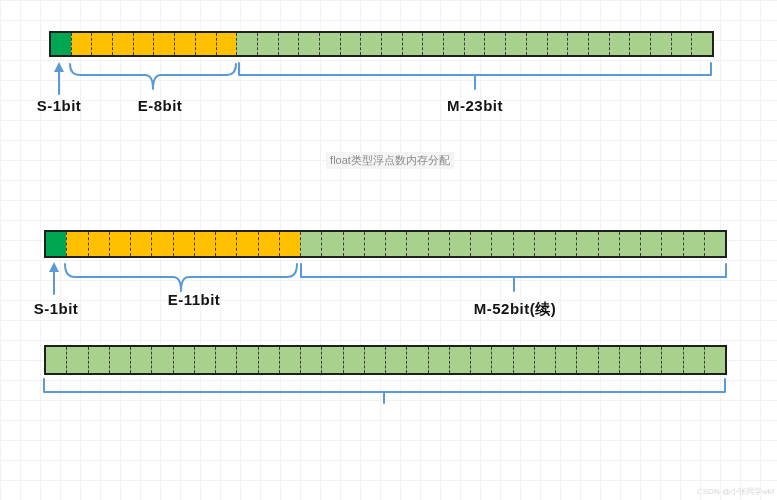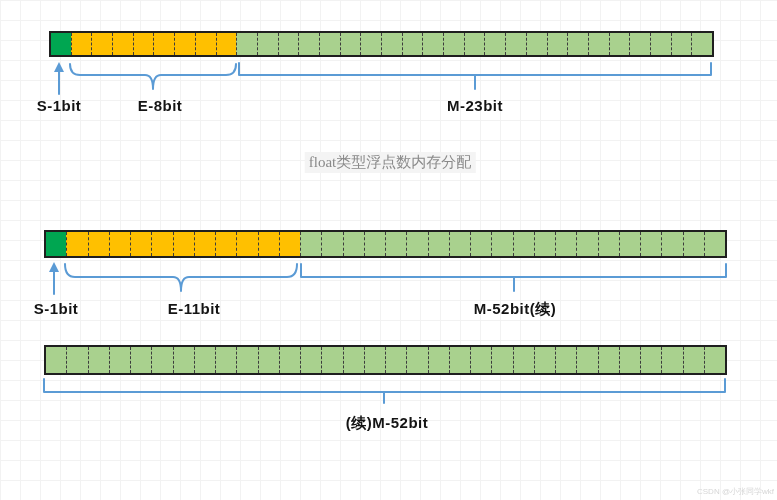--- a/index.html
+++ b/index.html
@@ -29,26 +29,25 @@
     transform:translateX(-50%);
     font-size:15px;
     font-weight:700;
     color:#141414;
     white-space:nowrap;
     letter-spacing:0.5px;
   }
   .diagram-title{
     position:absolute;
     transform:translateX(-50%);
-    font-size:15px;
+    font-size:11px;
     color:#8a8a8a;
     background:#f4f4f4;
     padding:1px 4px;
     white-space:nowrap;
-    font-family:Liberation Serif, serif;
   }
   .watermark{
     position:absolute;
     right:3px;
     bottom:3px;
     font-size:8px;
     color:#d6d6d6;
     white-space:nowrap;
   }
 </style>
@@ -79,24 +78,23 @@
       <polygon points="54,262 49,272 59,272"></polygon>
     </g>
   </svg>
 
   <div class="bit-label" style="left:59px;top:97px">S-1bit</div>
   <div class="bit-label" style="left:160px;top:97px">E-8bit</div>
   <div class="bit-label" style="left:475px;top:97px">M-23bit</div>
   <div class="diagram-title" style="left:390px;top:152px">float类型浮点数内存分配</div>
 
   <div class="bit-label" style="left:56px;top:300px">S-1bit</div>
-  <div class="bit-label" style="left:194px;top:300px">E-11bit</div>
+  <div class="bit-label" style="left:194px;top:291px">E-11bit</div>
   <div class="bit-label" style="left:515px;top:300px">M-52bit(续)</div>
 
-  <div class="bit-label" style="left:387px;top:414px">(续)M-52bit</div>
 
   <div class="watermark">CSDN @小张同学wkf</div>
 <div class="bar" style="left: 49px; top: 31px; width: 665px; height: 26px;">
       <div class="cell first" style="background: rgb(0, 166, 81);"></div>
       <div class="cell" style="background: rgb(255, 192, 0);"></div>
       <div class="cell" style="background: rgb(255, 192, 0);"></div>
       <div class="cell" style="background: rgb(255, 192, 0);"></div>
       <div class="cell" style="background: rgb(255, 192, 0);"></div>
       <div class="cell" style="background: rgb(255, 192, 0);"></div>
       <div class="cell" style="background: rgb(255, 192, 0);"></div>

